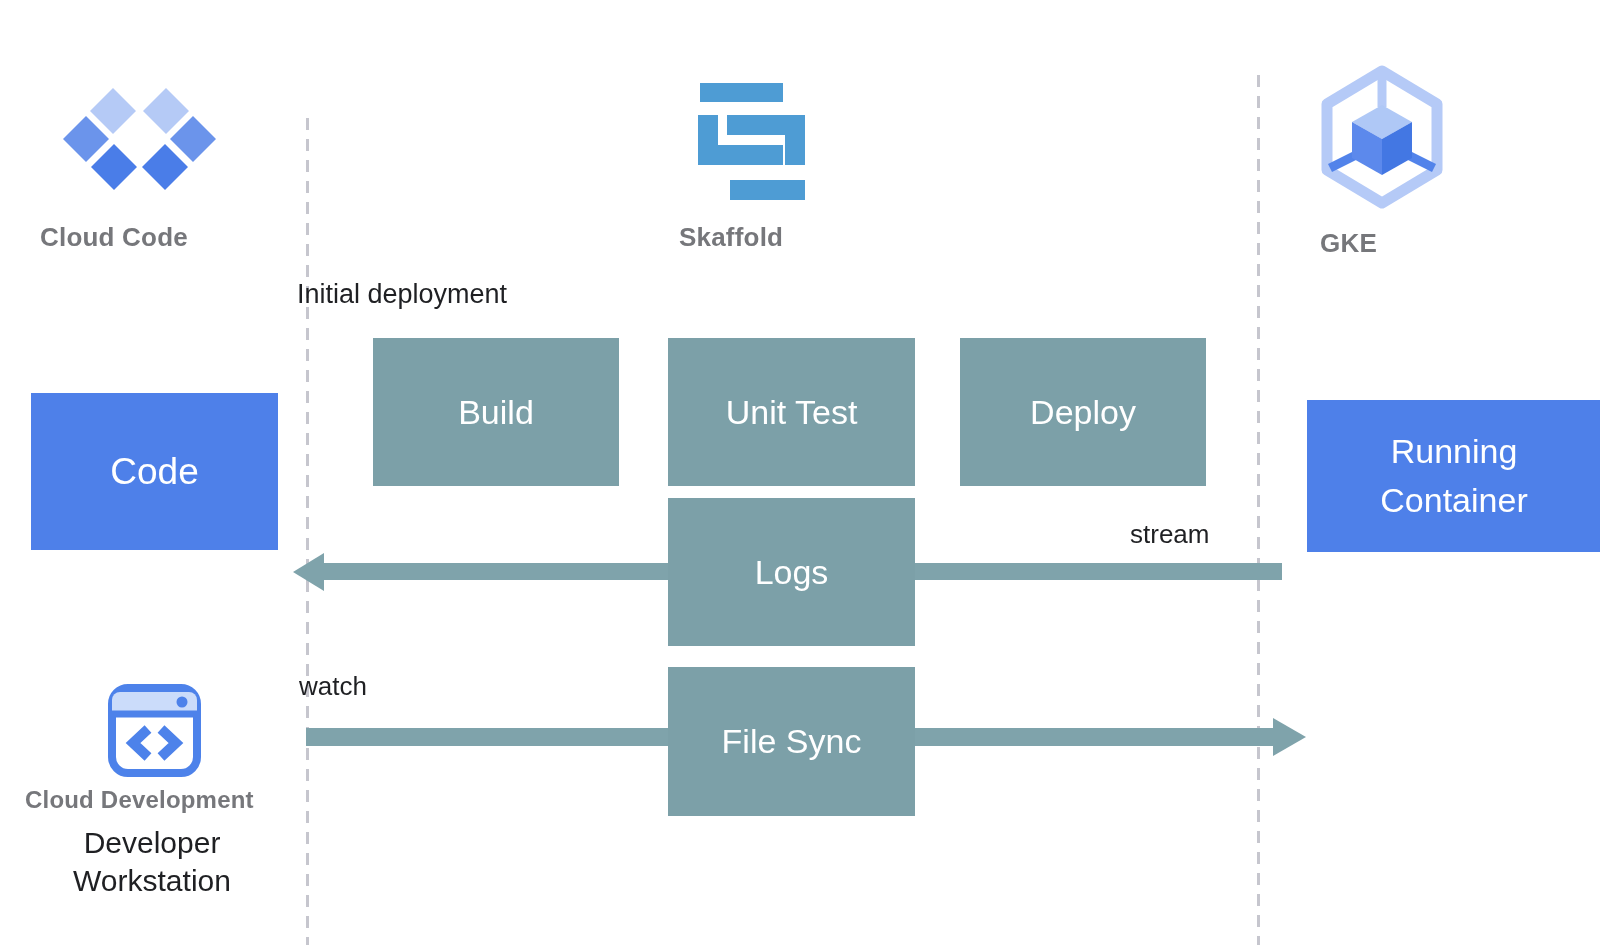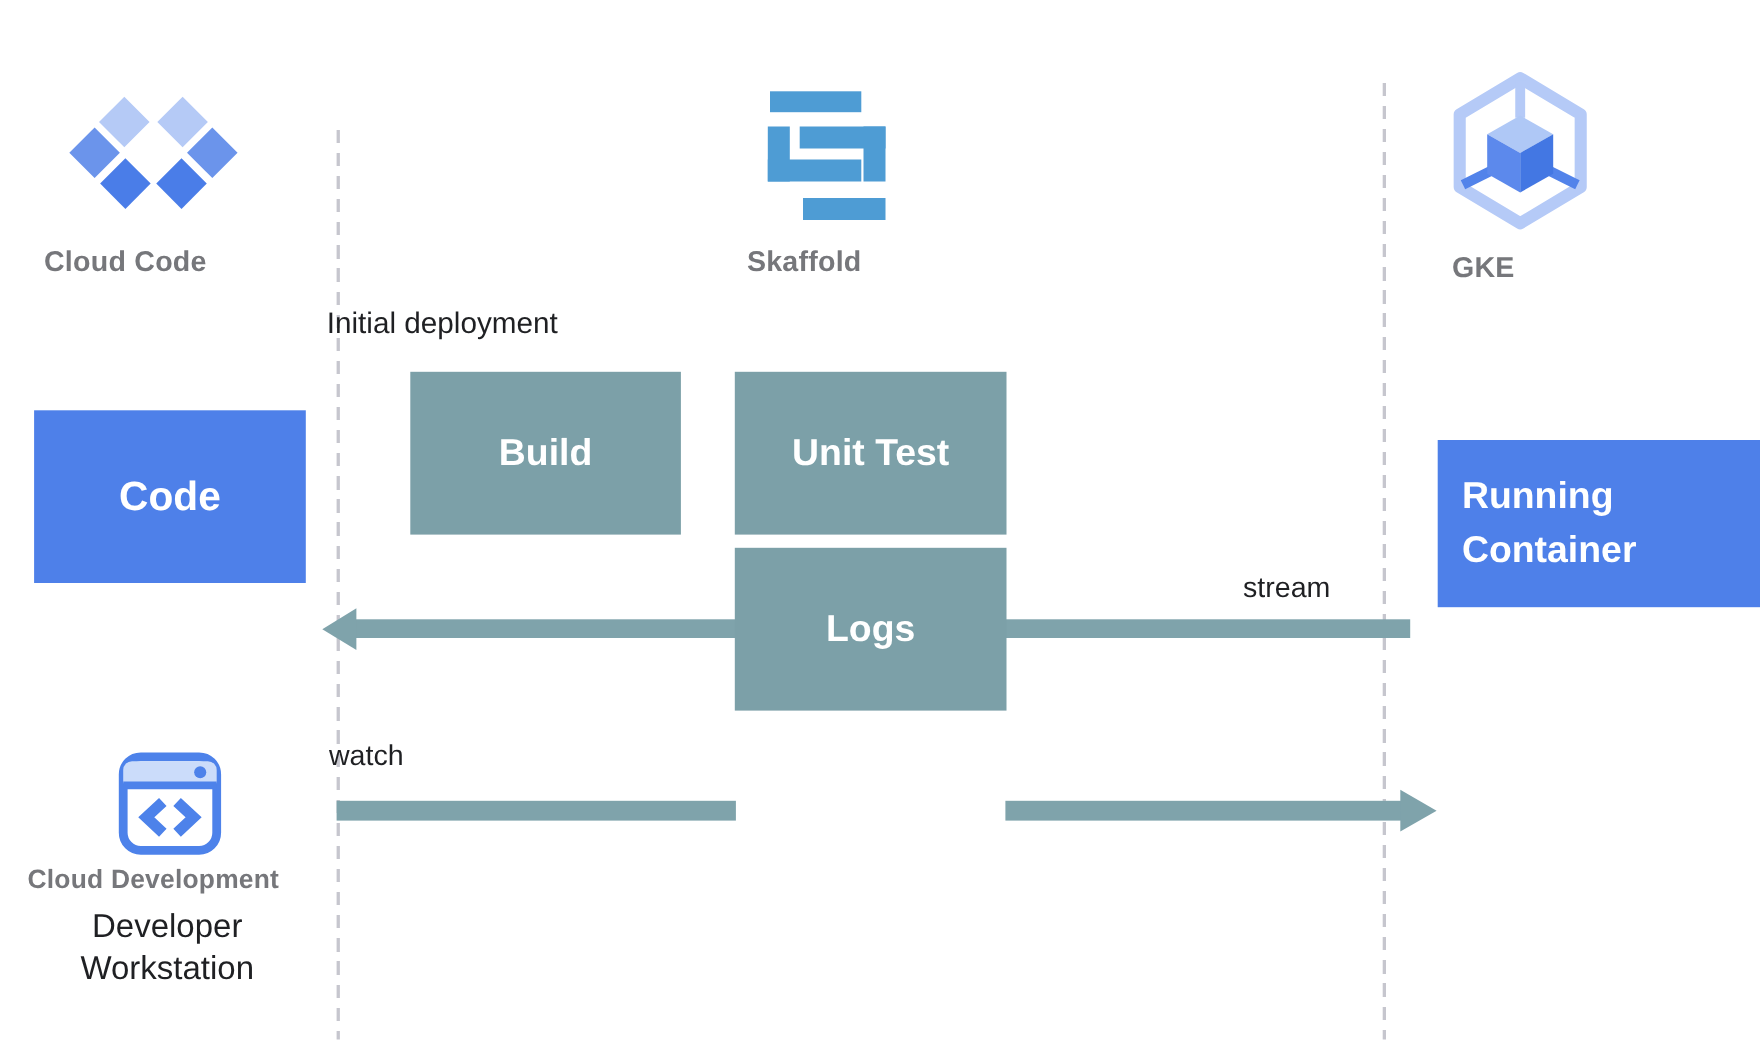--- a/index.html
+++ b/index.html
@@ -33,25 +33,25 @@
   .cloud-code-label{left:40px;top:222px;width:210px;}
   .skaffold-icon{left:695px;top:78px;}
   .skaffold-label{left:679px;top:222px;width:150px;}
   .gke-icon{left:1320px;top:63px;}
   .gke-label{left:1320px;top:228px;width:125px;}
   .cloud-workstation-icon{left:107px;top:683px;}
   .cloud-workstation-label{left:25px;top:786px;width:265px;font-size:24px;}
 
   .box{
     position:absolute;display:flex;align-items:center;justify-content:center;
-    color:var(--box-text);font-weight:bold;
+    color:var(--box-text);text-align:center;
   }
   .process{background:var(--process-box);font-size:34px;}
   .primary{background:var(--primary-box);}
-  .code-box{left:31px;top:373px;width:247px;height:157px;font-size:37px;}
+  .code-box{left:31px;top:393px;width:247px;height:157px;font-size:37px;}
   .build-box{left:373px;top:338px;width:246px;height:148px;}
   .unit-test-box{left:668px;top:338px;width:247px;height:148px;}
   .deploy-box{left:960px;top:338px;width:246px;height:148px;}
   .logs-box{left:668px;top:498px;width:247px;height:148px;z-index:2;}
   .file-sync-box{left:668px;top:667px;width:247px;height:149px;z-index:2;}
   .running-container-box{
     left:1307px;top:400px;width:294px;height:152px;font-size:34px;
     line-height:1.45;padding:0 22px;
   }
 
@@ -130,34 +130,40 @@
 
   <div class="box primary code-box">
     <span>Code</span>
   </div>
   <div class="box process build-box">
     <span>Build</span>
   </div>
   <div class="box process unit-test-box">
     <span>Unit Test</span>
   </div>
+  <div class="box process deploy-box">
+    <span>Deploy</span>
+  </div>
   <div class="box primary running-container-box">
     <span>Running Container</span>
   </div>
 
   <div class="bar stream-bar-left"></div>
   <div class="arrowhead stream-arrowhead"></div>
   <div class="bar stream-bar-right"></div>
   <div class="box process logs-box">
     <span>Logs</span>
   </div>
 
   <div class="bar filesync-bar-left"></div>
   <div class="bar filesync-bar-right"></div>
   <div class="arrowhead filesync-arrowhead"></div>
+  <div class="box process file-sync-box">
+    <span>File Sync</span>
+  </div>
 
   <svg class="icon cloud-workstation-icon" width="95" height="95" viewBox="0 0 95 95">
     <rect x="5" y="5" width="85" height="85" rx="16" fill="#FFFFFF" stroke="#4D82EA" stroke-width="8"></rect>
     <path d="M13,9 h69 a8,8 0 0 1 8,8 v12 h-85 v-12 a8,8 0 0 1 8,-8 z" fill="#CBDCFA"></path>
     <circle cx="75" cy="19" r="5.5" fill="#4D82EA"></circle>
     <line x1="5" y1="31" x2="90" y2="31" stroke="#4D82EA" stroke-width="7"></line>
     <path d="M41,46 L26,60 L41,74" fill="none" stroke="#4D82EA" stroke-width="10" stroke-linejoin="miter"></path>
     <path d="M54,46 L69,60 L54,74" fill="none" stroke="#4D82EA" stroke-width="10" stroke-linejoin="miter"></path>
   </svg>
   <div class="icon-label cloud-workstation-label">Cloud Development</div>

